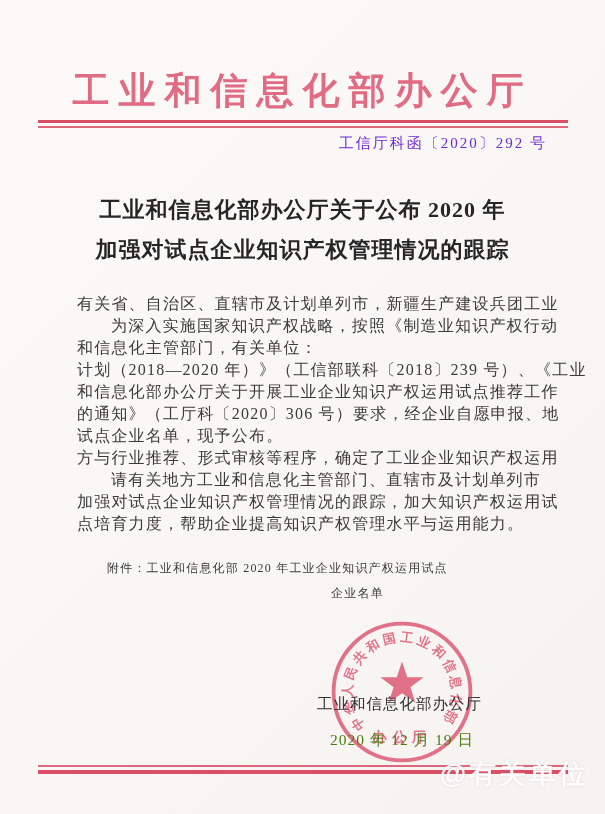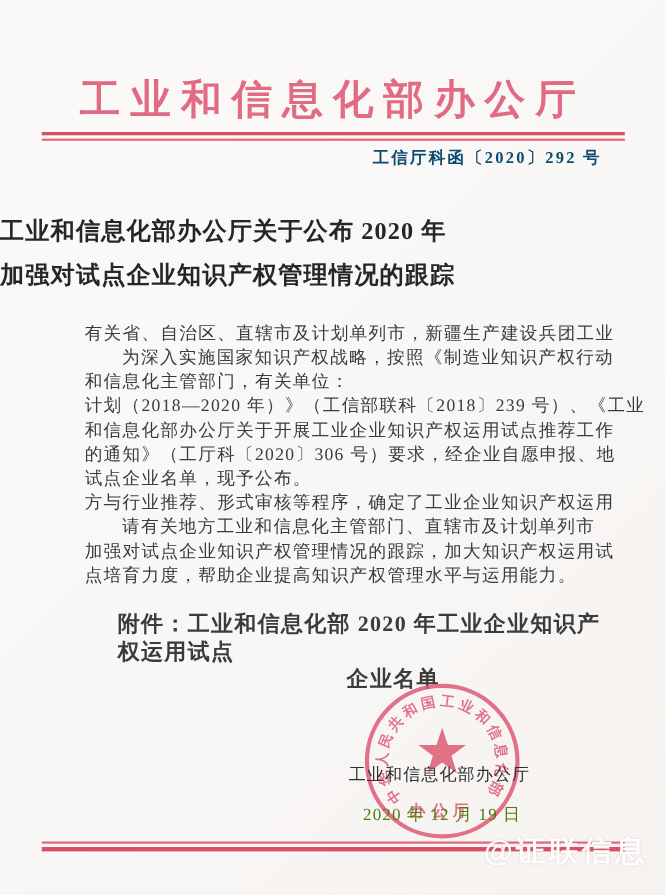--- a/index.html
+++ b/index.html
@@ -23,46 +23,46 @@
   }
   .rule { left: 38px; width: 530px; background: #d94f66; }
   .rule-top-thick   { top: 120px; height: 3px; }
   .rule-top-thin    { top: 126px; height: 2px; opacity: .85; }
   .rule-bot-thin    { top: 765px; height: 2px; opacity: .85; }
   .rule-bot-thick   { top: 770px; height: 4px; }
 
   .doc-number {
     top: 134px; right: 58px;
     font-size: 15px; letter-spacing: 2px;
-    color: #0c4a6e; white-space: nowrap; font-weight: bold;
+    color: #6d28d9; white-space: nowrap;
   }
 
   
   .doc-title {
     top: 190px; left: 0; width: 605px;
-    text-align: left;
+    text-align: center;
     font-size: 22px; font-weight: bold;
     line-height: 40px; letter-spacing: 1px;
     color: #262626;
   }
 
   
   .body-text {
     top: 293px; left: 77px; width: 480px;
     font-size: 16px; line-height: 22px;
     letter-spacing: 1.2px;
     color: #3b3b3b;
   }
   .body-text .line { white-space: nowrap; height: 22px; }
   .body-text .line.indent { padding-left: 34px; }
 
   
   .attachment {
     top: 556px; left: 107px; width: 450px;
-    font-size: 20px; line-height: 25px; letter-spacing: 1.2px; font-weight: bold;
+    font-size: 12px; line-height: 25px; letter-spacing: 1.2px;
   }
   .attachment .wrap-line { padding-left: 51px; text-align: center; }
 
   
   .seal { top: 616px; left: 325px; width: 154px; height: 152px; opacity: .82; }
 
   
   .signature {
     top: 694px; left: 317px; width: 170px;
     font-size: 15.5px; letter-spacing: 1px;
@@ -129,13 +129,13 @@
   <polygon fill="#dd5570" points="100,60 106.9,80.5 128.5,80.7 111.1,93.6 117.6,114.3 100,101.7 82.4,114.3 88.9,93.6 71.5,80.7 93.1,80.5"></polygon>
   <text x="100" y="166" text-anchor="middle" font-size="19" letter-spacing="7" fill="#dd5570" font-family="Liberation Serif, DejaVu Serif, serif" font-weight="bold">办公厅</text>
 </svg>
 
 <div class="abs signature">工业和信息化部办公厅</div>
 <div class="abs sign-date">2020 年 12 月 19 日</div>
 
 <div class="abs rule rule-bot-thin"></div>
 <div class="abs rule rule-bot-thick"></div>
 
-<div class="abs watermark">@证联信息</div>
+<div class="abs watermark">@有关单位</div>
 
 </body></html>

